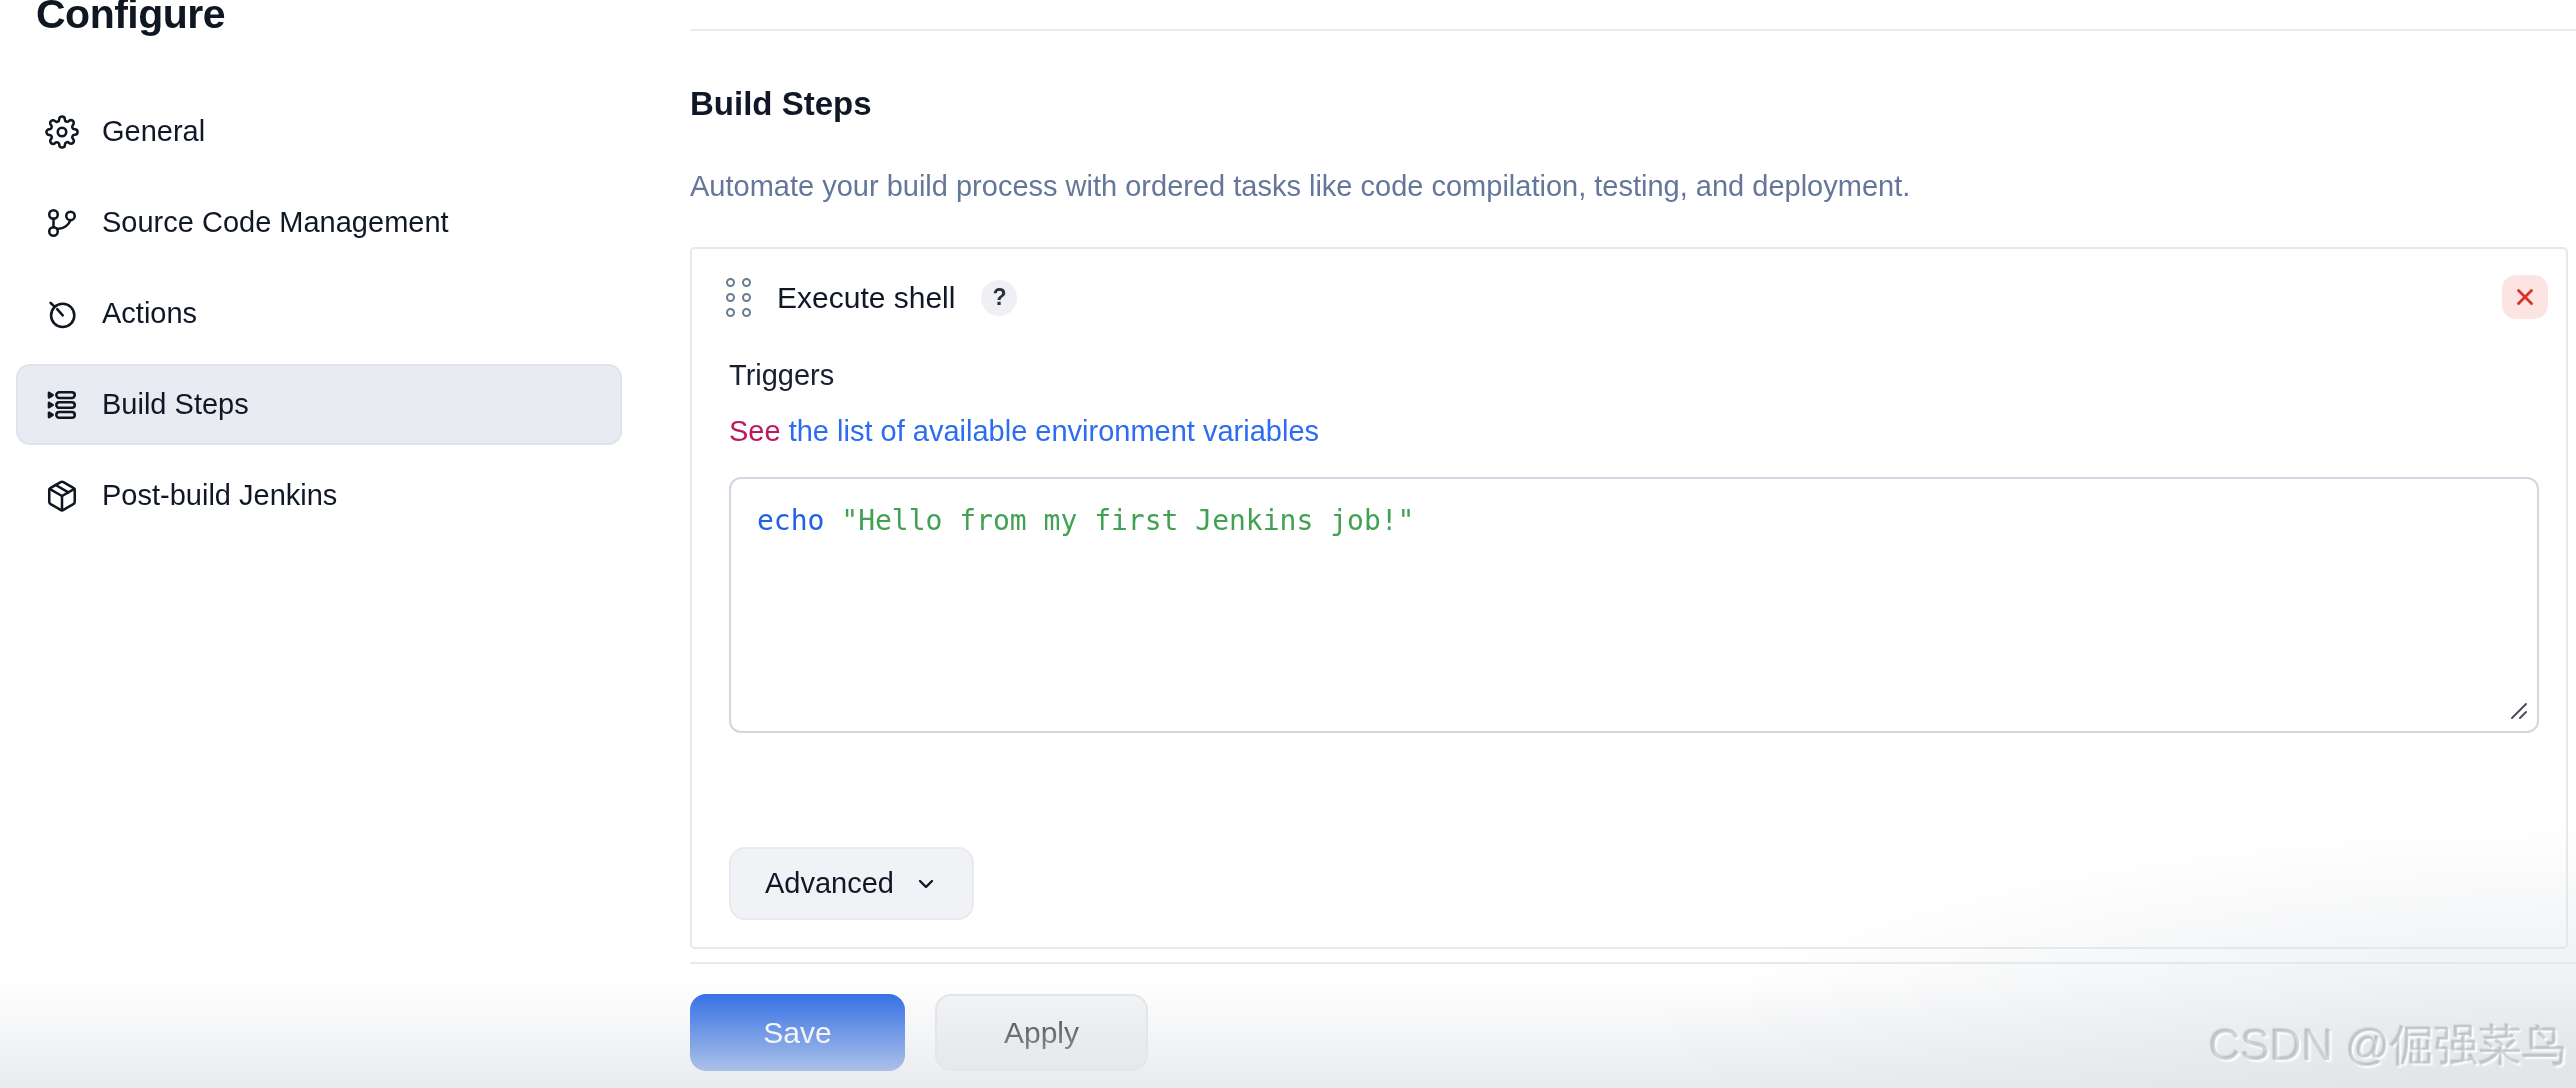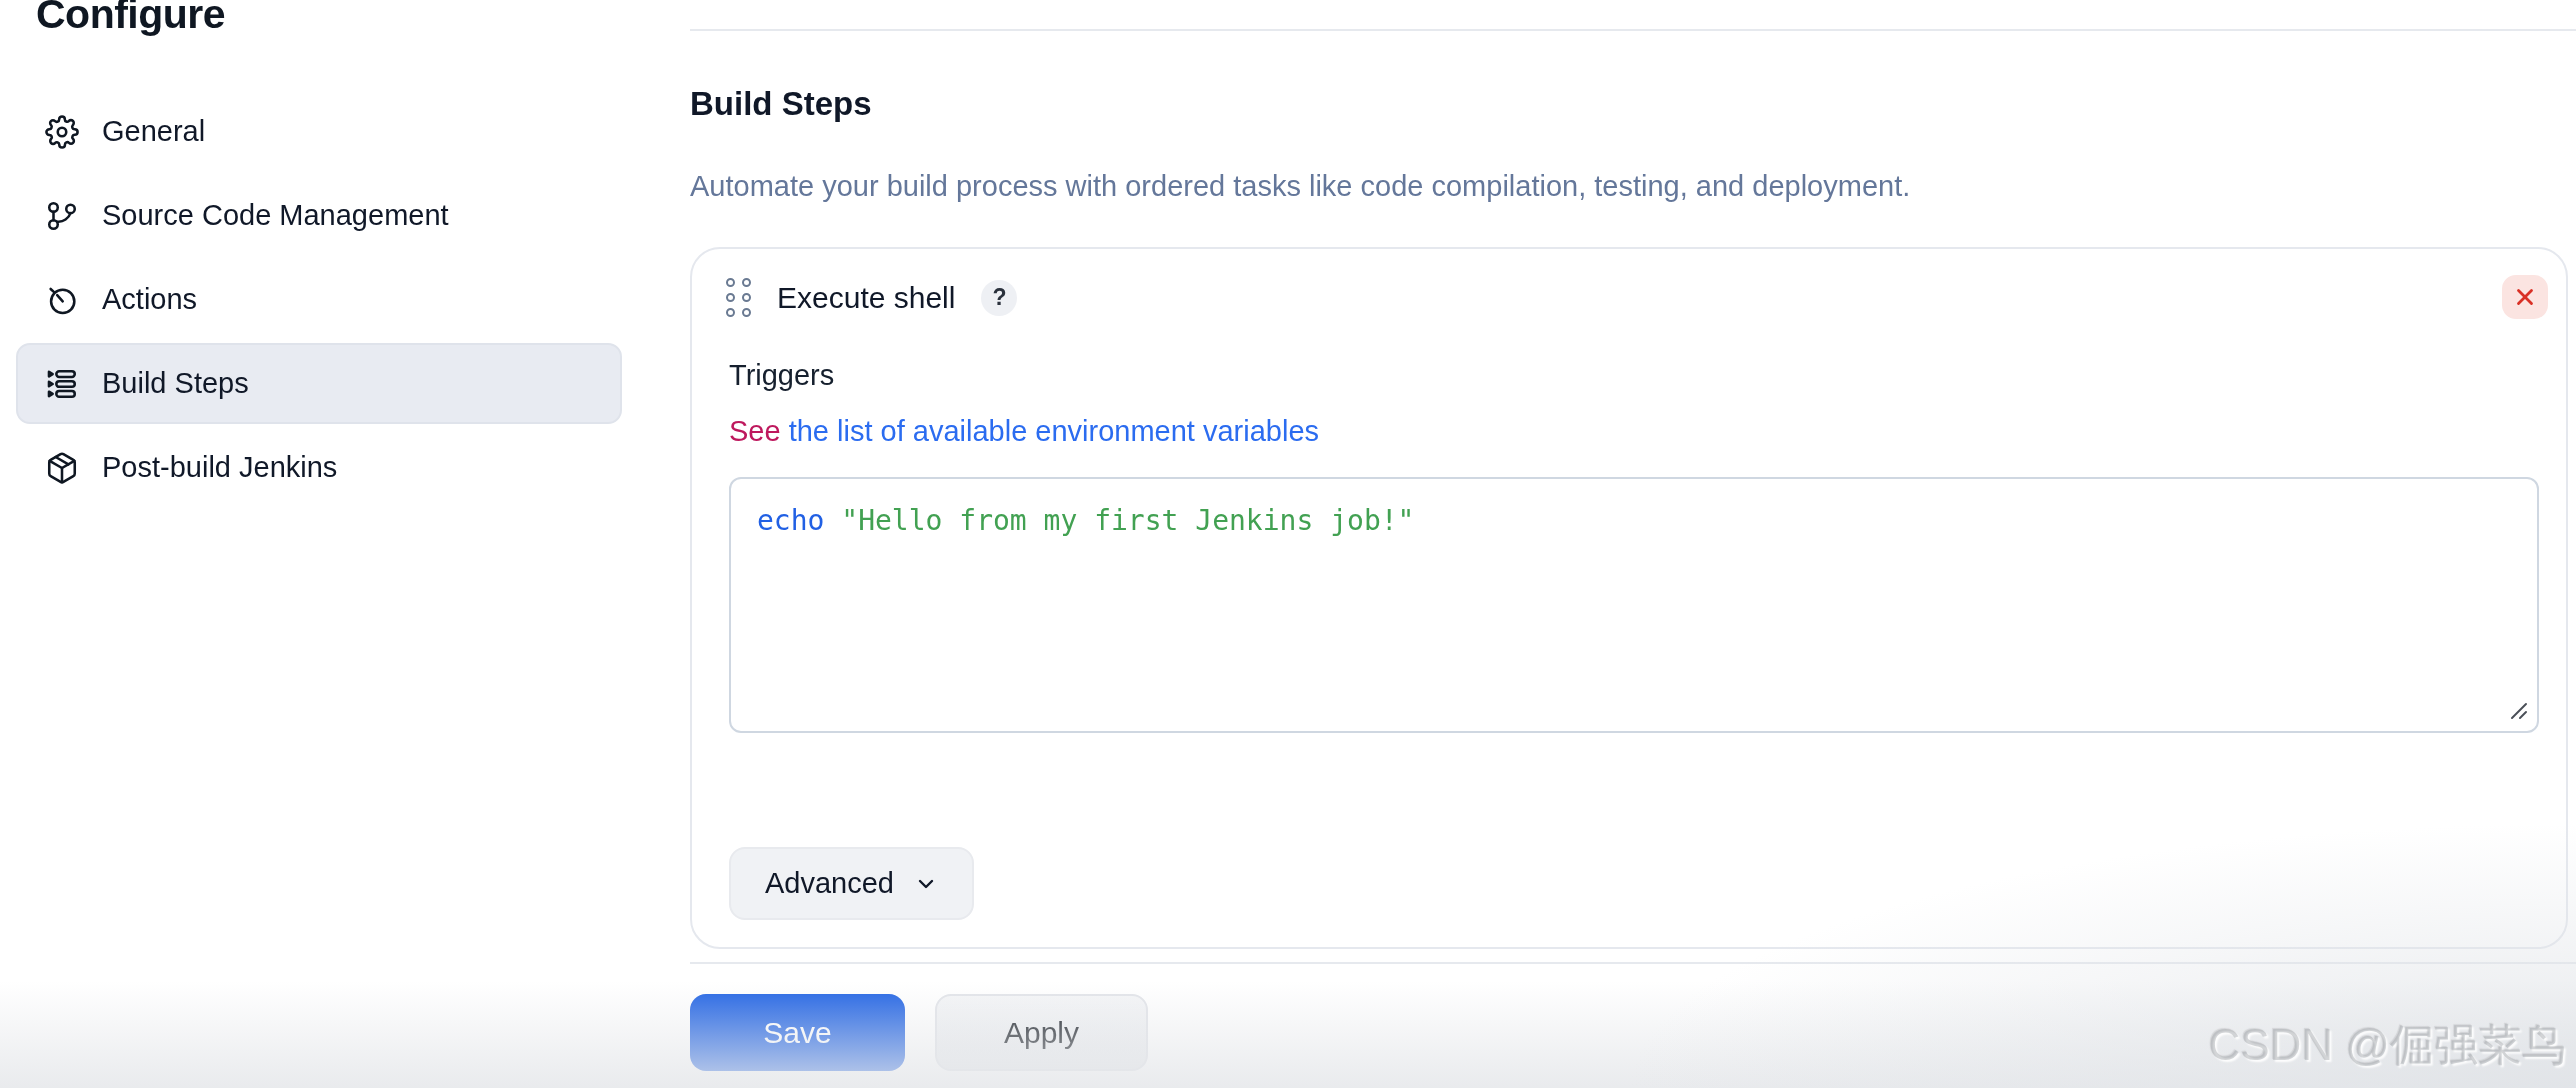--- a/index.html
+++ b/index.html
@@ -5,42 +5,42 @@
   * { margin: 0; padding: 0; box-sizing: border-box; }
   html, body { width: 2576px; height: 1089px; overflow: hidden; background: #ffffff;
     font-family: "Liberation Sans", sans-serif; color: #101828; }
   .stage { position: relative; width: 2576px; height: 1089px; }
 
   
   .page-title { position: absolute; left: 36px; top: -9px; font-size: 41px; font-weight: 700;
     letter-spacing: -0.5px; color: #0f1722; }
 
   .nav { position: absolute; left: 16px; top: 91px; width: 606px; display: flex;
-    flex-direction: column; gap: 3px; }
+    flex-direction: column; gap: 10px; }
   .nav-row { height: 81px; border-radius: 14px; display: flex; align-items: center;
     padding-left: 26px; gap: 22px; font-size: 29px; color: #101828; cursor: pointer;
     border: 2px solid transparent; }
   .nav-row.hover  { background: #f2f3f5; border-color: #ecedf0; }
   .nav-row.active { background: #e8ebf2; border-color: #dfe3eb; }
   .nav-icon { width: 36px; height: 36px; display: flex; align-items: center; justify-content: center; }
   .nav-icon svg { width: 34px; height: 34px; stroke: #0f1722; fill: none;
     stroke-width: 1.8; stroke-linecap: round; stroke-linejoin: round; }
 
   
   .divider { position: absolute; left: 690px; right: 0; height: 2px; background: #e6e9ee; }
   .divider.top { top: 29px; }
   .divider.bottom { top: 962px; }
 
   .section-title { position: absolute; left: 690px; top: 85px; font-size: 33px;
     font-weight: 600; color: #101828; }
   .section-desc { position: absolute; left: 690px; top: 170px; font-size: 29px;
     color: #64779a; }
 
   .card { position: absolute; left: 690px; top: 247px; width: 1878px; height: 702px;
-    background: #fff; border: 2px solid #e5e8ee; border-radius: 30px; }
+    background: #fff; border: 2px solid #e5e8ee; border-radius: 5px; }
 
   .card-header { position: absolute; left: 34px; top: 26px; height: 45px;
     display: flex; align-items: center; gap: 26px; }
   .drag-handle { display: grid; grid-template-columns: repeat(2, 9px); grid-template-rows: repeat(3, 9px);
     gap: 6px 7px; cursor: grab; }
   .drag-handle i { width: 9px; height: 9px; border: 2.6px solid #6a7a92; border-radius: 50%; }
   .card-title { font-size: 30px; font-weight: 500; color: #101828; }
   .help-btn { width: 36px; height: 36px; border-radius: 50%; background: #eef0f4;
     display: flex; align-items: center; justify-content: center; font-size: 23px;
     font-weight: 600; color: #2a313c; cursor: pointer; }

